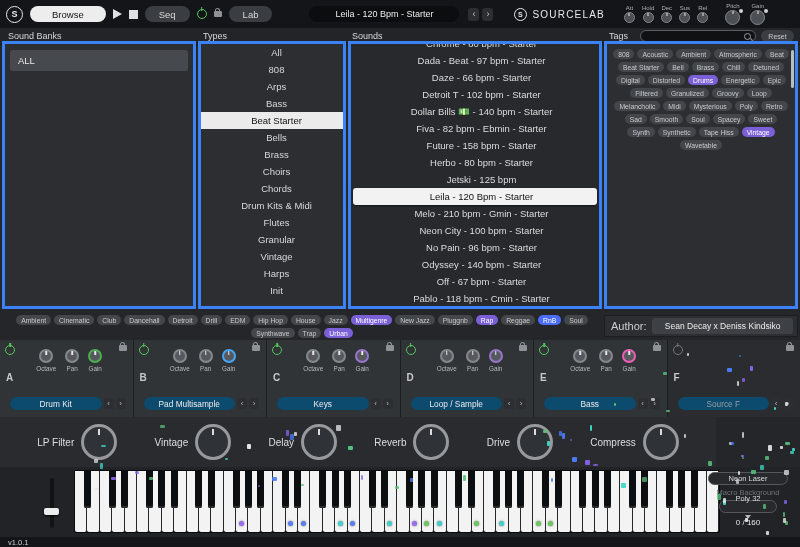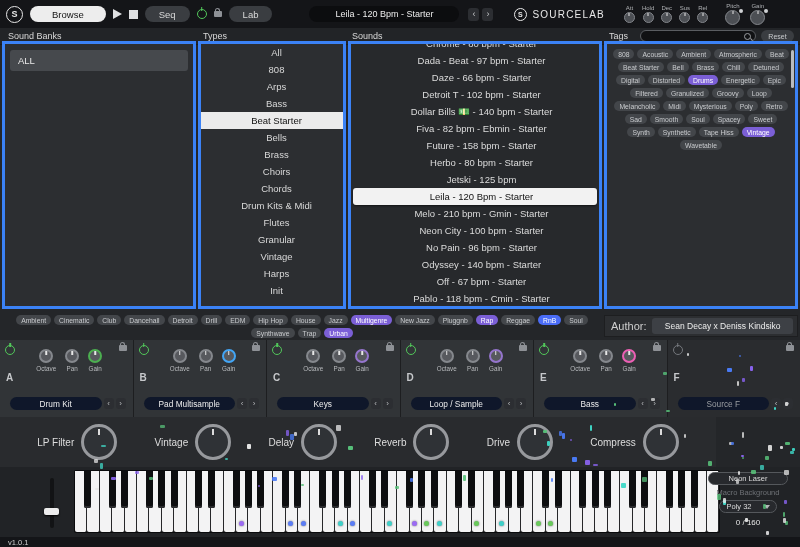--- a/index.html
+++ b/index.html
@@ -66,42 +66,42 @@
   .slot.off{background:#2a2c2f;}
   .slot-power{position:absolute;left:5px;top:5px;}
   .slot-lock{position:absolute;right:6px;top:5px;}
   .slot-letter{position:absolute;left:6px;top:32px;font-size:10px;font-weight:700;color:#c6c8cb;}
   .slot-knobs{position:absolute;left:14px;right:8px;top:9px;display:flex;justify-content:center;gap:9px;}
   .kgroup{display:flex;flex-direction:column;align-items:center;gap:2px;}
   .sknob{width:14px;height:14px;border-radius:50%;background:#57595e;border:2px solid #85888d;position:relative;box-sizing:border-box;}
   .sknob:after{content:"";position:absolute;left:50%;top:0;width:1.5px;height:4px;background:#e8e8e8;transform:translateX(-50%);}
   .klabel{font-size:6.3px;color:#b9bbbe;white-space:nowrap;}
   .slot-name-row{position:absolute;left:10px;right:7px;bottom:7px;display:flex;align-items:center;gap:2px;}
-  .slot-name{flex:1;height:13px;background:#0f172a;border-radius:7px;font-size:8.3px;color:#ececec;display:flex;align-items:center;justify-content:center;white-space:nowrap;overflow:hidden;}
+  .slot-name{flex:1;height:13px;background:#0c4a6e;border-radius:7px;font-size:8.3px;color:#ececec;display:flex;align-items:center;justify-content:center;white-space:nowrap;overflow:hidden;}
   .slot.off .slot-name{color:#9a9da1;}
   .snav{width:10px;height:11px;background:#2c2e32;border-radius:3px;font-size:8px;color:#b5b7ba;display:flex;align-items:center;justify-content:center;flex:none;}
   
   #fx-row{position:absolute;left:0;top:417px;width:716px;height:50px;background:#292b2e;display:flex;align-items:center;justify-content:space-evenly;}
   .fx-group{display:flex;align-items:center;}
   .fx-label{font-size:10px;color:#dedede;margin-right:7px;white-space:nowrap;}
   .fx-knob{width:30px;height:30px;border-radius:50%;background:#2f3236;border:3px solid #97999d;position:relative;}
   .fx-knob:after{content:"";position:absolute;left:50%;top:2px;width:2px;height:6px;background:#dcdcdc;transform:translateX(-50%);}
   
   .kb-area{position:absolute;left:0;top:467px;width:800px;height:70px;background:#212326;}
   .fader-track{position:absolute;left:50px;top:11px;width:4px;height:50px;background:#121315;border-radius:2px;}
   .fader-handle{position:absolute;left:44px;top:41px;width:15px;height:7px;background:#ececec;border-radius:2px;box-shadow:0 1px 2px #000;}
   #piano{position:absolute;left:74px;top:3px;width:646px;height:63px;background:#0a0b0d;display:flex;padding:1px;box-sizing:border-box;border-radius:2px;}
   .wkey{flex:1;background:#f3f3f4;border-right:1px solid #26272a;border-radius:0 0 2px 2px;position:relative;z-index:1;}
   .wkey:last-child{border-right:none;}
   .bkey{position:absolute;top:1px;width:7px;height:37px;background:#0d0e10;z-index:2;border-radius:0 0 2px 2px;box-shadow:inset 0 -2px 0 #2a2b2e;}
   .kmark{position:absolute;bottom:7px;width:5px;height:5px;border-radius:50%;z-index:3;box-shadow:0 0 2px rgba(0,0,0,.6);}
   .kb-right{position:absolute;right:6px;top:5px;width:92px;display:flex;flex-direction:column;align-items:center;gap:3px;z-index:4;}
   .pillbtn{background:#27292d;border:1px solid #55585c;border-radius:7px;color:#dcdcdc;font-size:7.5px;height:13px;display:flex;align-items:center;justify-content:center;box-sizing:border-box;}
   .pillbtn.neon{width:80px;}
-  .pillbtn.poly{width:58px;gap:12px;}
+  .pillbtn.poly{width:58px;gap:12px;flex-direction:column;}
   .chev{width:0;height:0;border-left:3px solid transparent;border-right:3px solid transparent;border-top:4px solid #b5b7ba;}
   .bgname{font-size:7.5px;color:#6e7176;white-space:nowrap;}
   .counter{font-size:8px;color:#e5e5e5;margin-top:2px;}
   
   .bottom-strip{position:absolute;left:0;bottom:0;width:800px;height:10px;background:#141518;display:flex;align-items:center;padding-left:8px;box-sizing:border-box;}
   .version{font-size:7.5px;color:#cfcfcf;text-align:right;}
   
   #confetti{position:absolute;inset:0;pointer-events:none;z-index:8;}
   .confetti-p{position:absolute;border-radius:1px;pointer-events:none;}
 </style>

